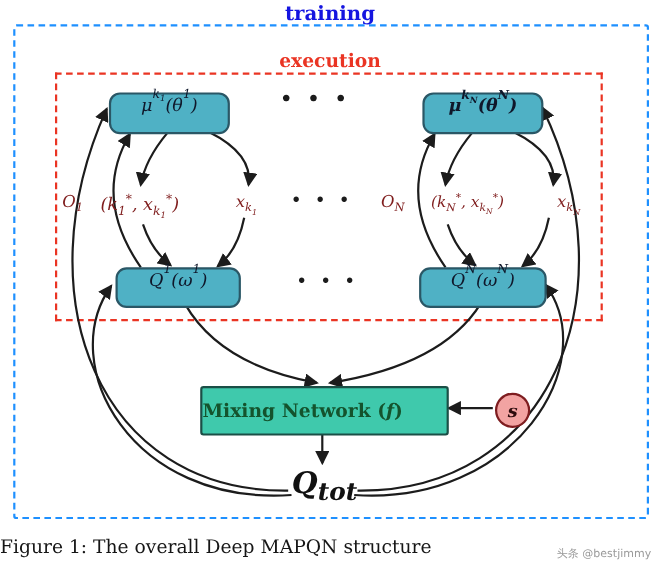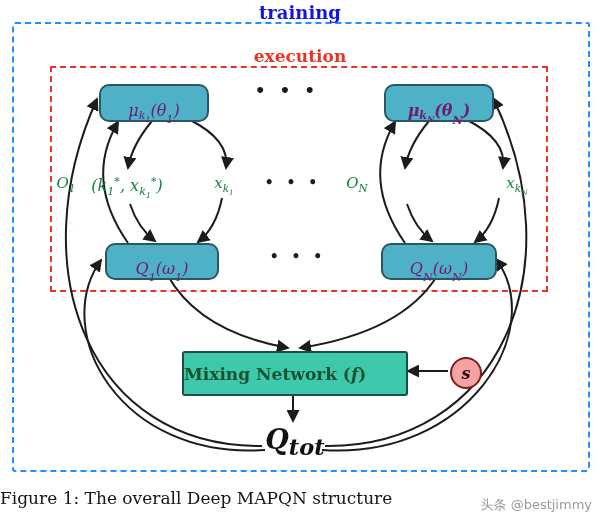--- a/index.html
+++ b/index.html
@@ -22,29 +22,29 @@
   .execution-box {
     position:absolute; left:50px; top:66px; width:494px; height:222px;
     border:2px dashed var(--execution-border,#ea3423); z-index:0;
   }
   .execution-label {
     position:absolute; left:0; top:46px; width:600px; text-align:center;
     color:var(--execution-text,#ea3423); font-weight:bold; font-size:17px; z-index:3;
   }
 
   .node {
-    position:absolute; z-index:2; display:flex; align-items:flex-end; justify-content:center;
+    position:absolute; z-index:2; display:flex; align-items:flex-start; justify-content:center;
     background:var(--node-fill,#4fb1c5); border:2.5px solid var(--node-border,#2a5766);
-    border-radius:10px; font-style:italic; font-size:16px; color:#701a75;
+    border-radius:10px; font-style:italic; font-size:16px; color:#0f172a;
   }
   .node sub, .math sub { font-size:70%; line-height:0; }
   .node sup, .math sup { font-size:70%; line-height:0; }
 
   .math {
-    position:absolute; z-index:2; font-style:italic; font-size:15px; color:#15803d;
+    position:absolute; z-index:2; font-style:italic; font-size:15px; color:#7f1d1d;
     text-align:center;
   }
   .dots { position:absolute; z-index:2; font-weight:bold; color:#1b1b1b; text-align:center; letter-spacing:4px; }
 
   .mixing {
     position:absolute; left:182px; top:351px; width:222px; height:41px; z-index:2;
     display:flex; align-items:center; justify-content:flex-start;
     background:var(--mixing-fill,#3fc9ac); border:2.5px solid var(--mixing-border,#1b4f46);
     border-radius:3px; font-weight:bold; font-size:17px; color:#14532d;
   }
@@ -57,21 +57,21 @@
   .qtot {
     position:absolute; left:245px; top:424px; width:100px; z-index:2; text-align:center;
     font-style:italic; font-weight:600; font-size:27px; color:#111111;
   }
   .caption {
     position:absolute; left:0; top:488px; width:600px; 
     font-size:17px; color:#151515; z-index:2;
   }
   .watermark {
     position:absolute; right:8px; top:496px; z-index:2;
-    font-family:"DejaVu Sans", sans-serif; font-size:13px; color:#9a9a9a;
+    font-family:"DejaVu Sans", sans-serif; font-size:10px; color:#9a9a9a;
   }
 </style>
 </head>
 <body>
 
 <div class="stage">
 
   <svg class="arrows" width="600" height="526" viewBox="0 0 600 526">
     <defs>
       <marker id="ah" viewBox="0 0 10 10" refX="8.5" refY="5" markerWidth="6.5" markerHeight="6.5" orient="auto-start-reverse">
@@ -113,20 +113,21 @@
   <div class="node" style="left:381px; top:243px; width:112px; height:33px;">Q<sub>N</sub>(ω<sub>N</sub>)</div>
 
   <div class="dots" style="left:252px; top:80px; width:70px; font-size:17px;">• • •</div>
   <div class="dots" style="left:263px; top:174px; width:60px; font-size:14px;">• • •</div>
   <div class="dots" style="left:268px; top:248px; width:60px; font-size:14px;">• • •</div>
 
   <div class="math" style="left:50px; top:174px; width:32px;">O<sub>1</sub></div>
   <div class="math" style="left:90px; top:176px; width:74px; font-size:16px;font-style:italic;">(k<sub>1</sub><sup>*</sup>, x<sub>k<sub>1</sub></sub><sup>*</sup>)</div>
   <div class="math" style="left:205px; top:174px; width:38px;">x<sub>k<sub>1</sub></sub></div>
   <div class="math" style="left:340px; top:174px; width:34px;">O<sub>N</sub></div>
+  <div class="math" style="left:384px; top:176px; width:82px; font-size:14px;">(k<sub>N</sub><sup>*</sup>, x<sub>k<sub>N</sub></sub><sup>*</sup>)</div>
   <div class="math" style="left:496px; top:174px; width:42px;">x<sub>k<sub>N</sub></sub></div>
 
   <div class="mixing">Mixing Network (<i>f</i>)</div>
   <div class="state">s</div>
   <div class="qtot">Q<sub>tot</sub></div>
 
   <div class="caption">Figure 1: The overall Deep MAPQN structure</div>
   <div class="watermark">头条 @bestjimmy</div>
 
 </div>

